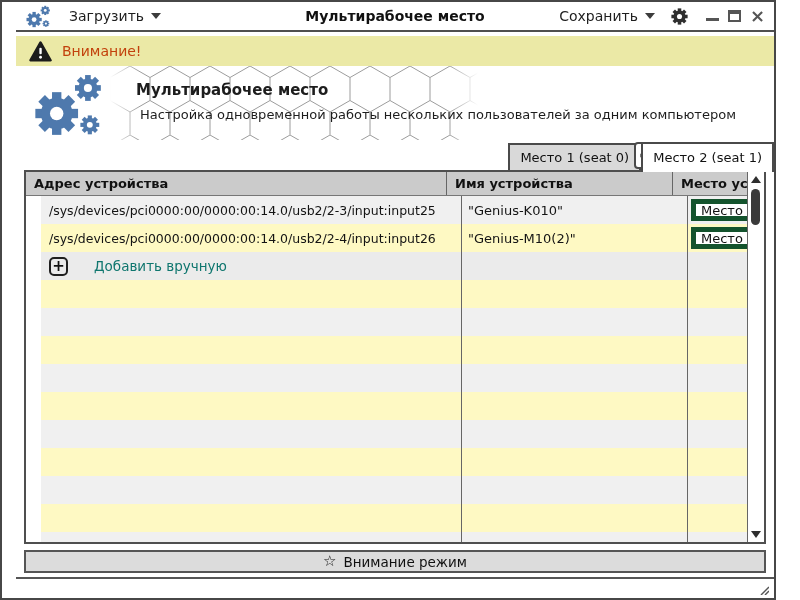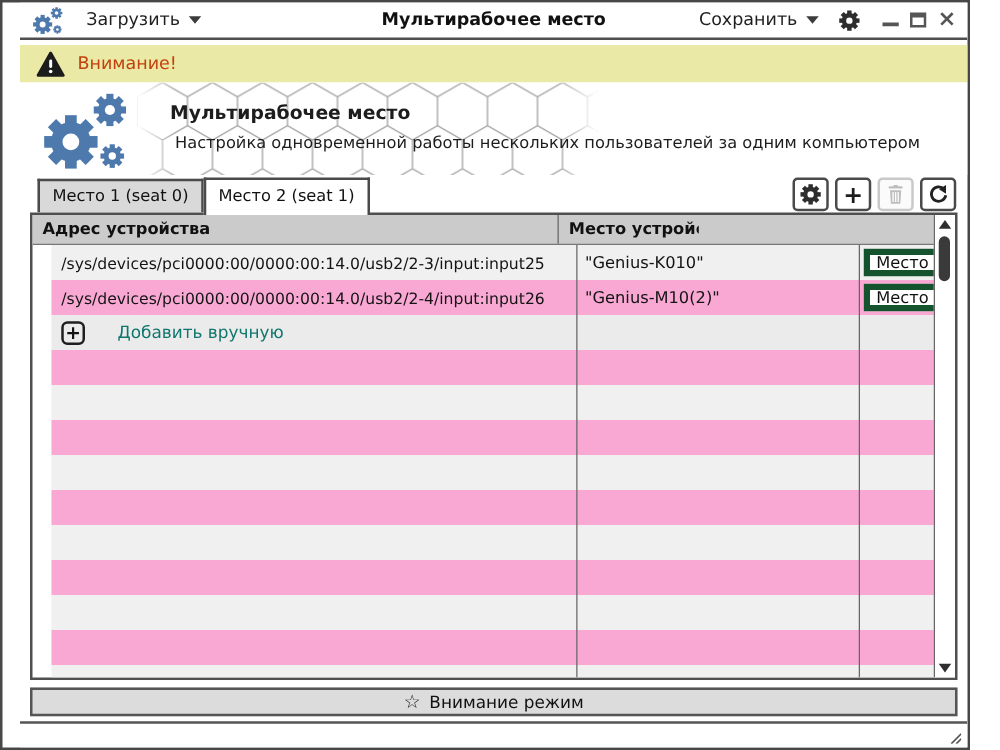--- a/index.html
+++ b/index.html
@@ -24,41 +24,41 @@
   .warning { margin-top:4px; height:30px; flex:0 0 30px; background:#ebe9a6;
     display:flex; align-items:center; padding:0 13px; gap:10px;}
   .warning-label { font-size:14px; color:#c2410c;}
   
   .header { height:74px; flex:0 0 74px; position:relative; background:#fff;}
   .logo-big { position:absolute; left:13px; top:4px;}
   .hexes { position:absolute; left:94px; top:0;}
   .header-title { position:absolute; left:120px; top:15px; font-size:15px; font-weight:600; color:#1d1d1d;}
   .header-sub { position:absolute; left:124px; top:41px; font-size:13px; color:#1d1d1d; white-space:nowrap;}
   
-  .tabbar { height:30px; flex:0 0 30px; display:flex; align-items:flex-end; padding-left:14px; position:relative;}
+  .tabbar { height:30px; flex:0 0 30px; display:flex; align-items:flex-end; padding-left:14px; position:relative;justify-content:flex-end;}
   .tab { border:2px solid #4a4a4a; border-bottom:none; padding:0 10px; height:27px;
     display:flex; align-items:center; font-size:13px; background:#d9d9d9; color:#111;}
   .tab.active { background:#fff; height:30px; margin-bottom:-2px; position:relative; z-index:3; padding-bottom:2px;}
   .toolbar { position:absolute; right:9px; top:2px; display:flex; gap:5px;}
   .tool-btn { width:29px; height:27px; border:2px solid #4a4a4a; border-radius:4px; background:#fff;
     display:flex; align-items:center; justify-content:center; font-size:19px; font-weight:bold; color:#1d1d1d;}
   .tool-btn.disabled { border-color:#c9c9c9; color:#bdbdbd; background:#fbfbfb;}
   
   .panel { margin:0 8px; height:374px; flex:0 0 374px; border:2px solid #4f4f4f; position:relative; overflow:hidden; background:#fff;}
   .thead { display:flex; height:24px; width:759px; background:#cbcbcb; border-bottom:1px solid #777;
     font-size:13px; font-weight:bold; color:#111;}
   .th { display:flex; align-items:center; padding-left:8px; overflow:hidden; white-space:nowrap;}
   .c-addr { width:420px; flex:0 0 420px;}
   .c-name { width:226px; flex:0 0 226px; border-left:1px solid #666;}
   .c-seat { width:113px; flex:0 0 113px; border-left:1px solid #666;}
   .rows { position:absolute; top:24px; left:15px; bottom:0; width:759px; overflow:hidden;}
   .row { display:flex; height:28px;}
   .row .cell { display:flex; align-items:center; overflow:hidden; white-space:nowrap;}
   .bg-g { background:#f0f0f0;}
-  .bg-w { background:#f9a8d4;}
+  .bg-w { background:#fef9c3;}
   .bg-a { background:#ebebeb;}
   .addr-text { font-size:12.5px; padding-left:8px; color:#141414;}
   .name-text { font-size:13px; padding-left:6px; color:#141414;}
   .seat-dd { width:106px; height:22px; margin-left:3px; border:5px solid #14532d; background:#fff; display:flex; align-items:center;}
   .dd-label { flex:1; font-size:13px; padding-left:5px; color:#111;}
   .dd-btn { width:21px; align-self:stretch; border-left:2px solid #3d3d3d; display:flex; align-items:center; justify-content:center; background:#fff;}
   .dd-caret { width:0; height:0; border-left:5px solid transparent; border-right:5px solid transparent; border-top:6px solid #2f2f2f;}
   .add-box { width:19px; height:19px; border:2px solid #1f1f1f; border-radius:5px; display:flex; align-items:center;
     justify-content:center; font-size:15px; font-weight:bold; margin-left:8px; color:#111; flex:0 0 19px;}
   .add-label { font-size:13.5px; margin-left:26px; color:#0f766e;}
@@ -183,20 +183,21 @@
           <path d="M15.6 5.2 A 6.8 6.8 0 1 0 17.2 10.8" fill="none" stroke="#222" stroke-width="2.6"></path>
           <polygon points="17.4,1.2 17.4,9.4 10.8,5.2" fill="#222"></polygon>
         </svg>
       </div>
     </div>
   </div>
 
   <div class="panel">
     <div class="thead">
       <div class="th c-addr">Адрес устройства</div>
+      <div class="th c-name">Имя устройства</div>
       <div class="th c-seat">Место устройства</div>
     </div>
     <div class="rows">
 
       <div class="row bg-g">
         <div class="cell c-addr addr-text">/sys/devices/pci0000:00/0000:00:14.0/usb2/2-3/input:input25</div>
         <div class="cell c-name name-text">"Genius-K010"</div>
         <div class="cell c-seat">
           <div class="seat-dd">
             <span class="dd-label">Место 2</span>

